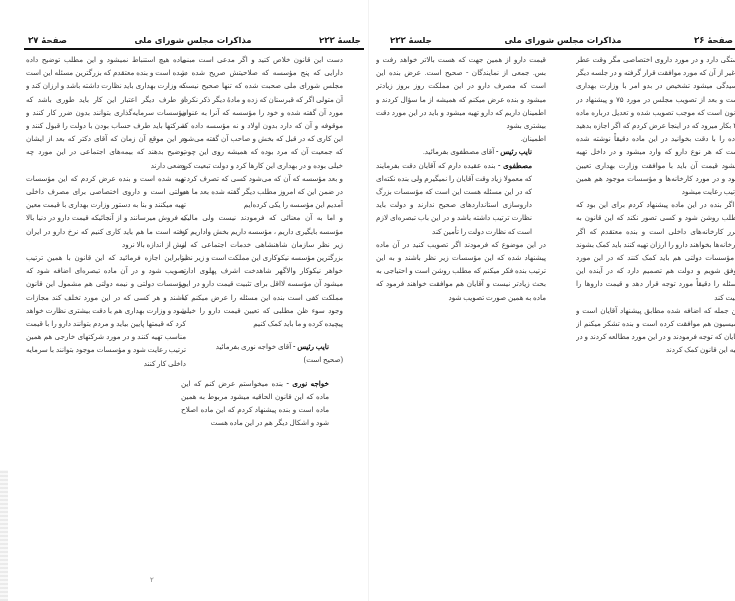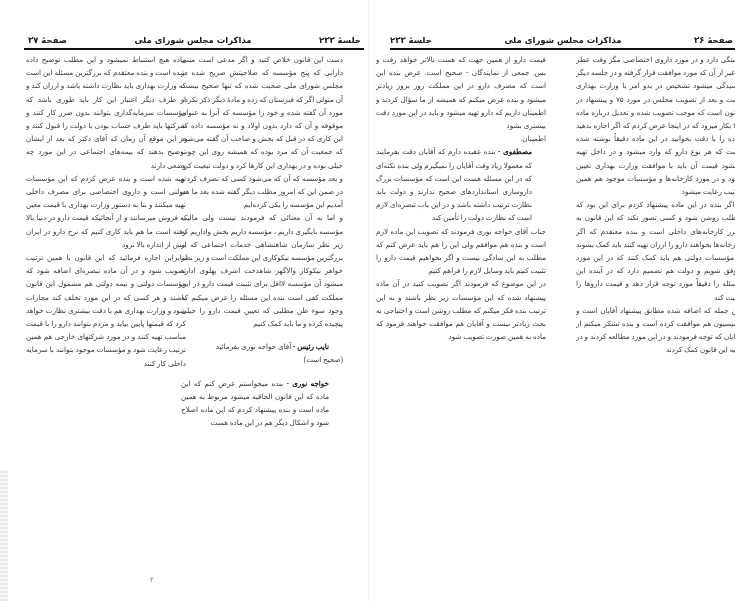--- a/index.html
+++ b/index.html
@@ -89,19 +89,22 @@
   <div class="col col-a">
     <p>بستگی دارد و در مورد داروی اختصاصی مگر وقت عطر یا غیر از آن که مورد موافقت قرار گرفته و در جلسه دیگر رسیدگی میشود تشخیص در بدو امر با وزارت بهداری است و بعد از تصویب مجلس در مورد ۷۵ و پیشنهاد در قانون است که موجب تصویب شده و تعدیل درباره ماده ۲۵ بکار میرود که در اینجا عرض کردم که اگر اجازه بدهید ماده را با دقت بخوانید در این ماده دقیقاً نوشته شده است که هر نوع دارو که وارد میشود و در داخل تهیه میشود قیمت آن باید با موافقت وزارت بهداری تعیین شود و در مورد کارخانه‌ها و مؤسسات موجود هم همین ترتیب رعایت میشود</p>
     <p>و اگر بنده در این ماده پیشنهاد کردم برای این بود که مطلب روشن شود و کسی تصور نکند که این قانون به ضرر کارخانه‌های داخلی است و بنده معتقدم که اگر کارخانه‌ها بخواهند دارو را ارزان تهیه کنند باید کمک بشوند و مؤسسات دولتی هم باید کمک کنند که در این مورد موفق شویم و دولت هم تصمیم دارد که در آینده این مسئله را دقیقاً مورد توجه قرار دهد و قیمت داروها را تثبیت کند</p>
     <p>این جمله که اضافه شده مطابق پیشنهاد آقایان است و کمیسیون هم موافقت کرده است و بنده تشکر میکنم از آقایان که توجه فرمودند و در این مورد مطالعه کردند و در تهیه این قانون کمک کردند</p>
   </div>
 
   <div class="col col-b">
     <p>قیمت دارو از همین جهت که هست بالاتر خواهد رفت و بس. جمعی از نمایندگان - صحیح است. عرض بنده این است که مصرف دارو در این مملکت روز بروز زیادتر میشود و بنده عرض میکنم که همیشه از ما سؤال کردند و اطمینان داریم که دارو تهیه میشود و باید در این مورد دقت بیشتری بشود</p>
     <p>اطمینان.</p>
     <p class="indent">
+      <span class="speaker">نایب رئیس -</span>
+      <span>آقای مصطفوی بفرمائید.</span>
+    </p>
+    <p class="indent">
       <span class="speaker">مصطفوی -</span>
       <span>بنده عقیده دارم که آقایان دقت بفرمایند که معمولا زیاد وقت آقایان را نمیگیرم ولی بنده نکته‌ای که در این مسئله هست این است که مؤسسات بزرگ داروسازی استانداردهای صحیح ندارند و دولت باید نظارت ترتیب داشته باشد و در این باب تبصره‌ای لازم است که نظارت دولت را تأمین کند</span>
     </p>
-    <p>جناب آقای خواجه نوری فرمودند که تصویب این ماده لازم است و بنده هم موافقم ولی این را هم باید عرض کنم که مطلب به این سادگی نیست و اگر بخواهیم قیمت دارو را تثبیت کنیم باید وسایل لازم را فراهم کنیم</p>
     <p>در این موضوع که فرمودند اگر تصویب کنید در آن ماده پیشنهاد شده که این مؤسسات زیر نظر باشند و به این ترتیب بنده فکر میکنم که مطلب روشن است و احتیاجی به بحث زیادتر نیست و آقایان هم موافقت خواهند فرمود که ماده به همین صورت تصویب شود</p>
   </div>
 </div>
 
 </body></html>

